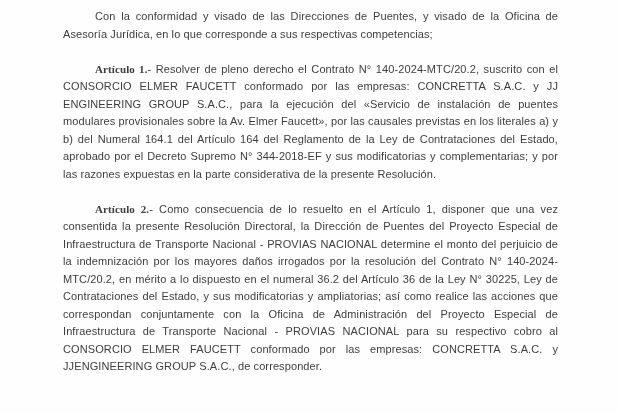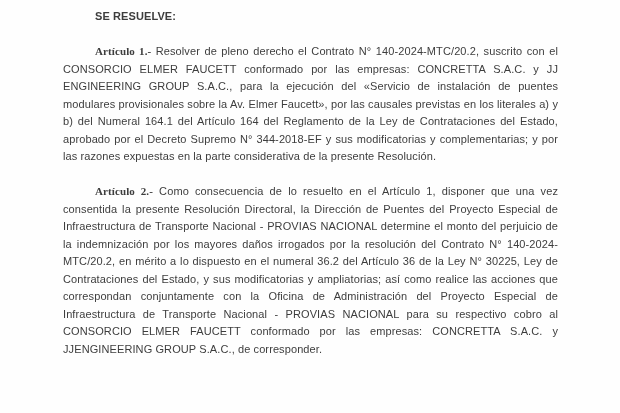--- a/index.html
+++ b/index.html
@@ -41,20 +41,20 @@
     font-weight: bold;
     margin-left: 32px;
     text-align: left;
   }
 </style>
 </head>
 <body>
 
 <div class="page">
 
+  <p class="para indent">Con la conformidad y visado de las Direcciones de Puentes, y visado de la Oficina de Asesoría Jurídica, en lo que corresponde a sus respectivas competencias;</p>
 
-  <p class="para resolve-heading">SE RESUELVE:</p>
 
   <p class="para indent"><span class="lead">Artículo 1.-</span><span> Resolver de pleno derecho el Contrato N° 140-2024-MTC/20.2, suscrito con el CONSORCIO ELMER FAUCETT conformado por las empresas: CONCRETTA S.A.C. y JJ ENGINEERING GROUP S.A.C., para la ejecución del «Servicio de instalación de puentes modulares provisionales sobre la Av. Elmer Faucett», por las causales previstas en los literales a) y b) del Numeral 164.1 del Artículo 164 del Reglamento de la Ley de Contrataciones del Estado, aprobado por el Decreto Supremo N° 344-2018-EF y sus modificatorias y complementarias; y por las razones expuestas en la parte considerativa de la presente Resolución.</span></p>
 
   <p class="para indent"><span class="lead">Artículo 2.-</span><span> Como consecuencia de lo resuelto en el Artículo 1, disponer que una vez consentida la presente Resolución Directoral,  la Dirección de Puentes del Proyecto Especial de Infraestructura de Transporte Nacional - PROVIAS NACIONAL determine el monto del perjuicio de la indemnización por los mayores daños irrogados por la resolución del Contrato N° 140-2024-MTC/20.2, en mérito a lo dispuesto en el numeral 36.2 del Artículo 36 de la Ley N° 30225, Ley de Contrataciones del Estado, y sus modificatorias y ampliatorias; así como realice las acciones que correspondan conjuntamente con la Oficina de Administración del Proyecto Especial de Infraestructura de Transporte Nacional - PROVIAS NACIONAL para su respectivo cobro al CONSORCIO ELMER FAUCETT conformado por las empresas: CONCRETTA S.A.C. y JJENGINEERING GROUP S.A.C., de corresponder.</span></p>
 
 </div>
 
 </body></html>

